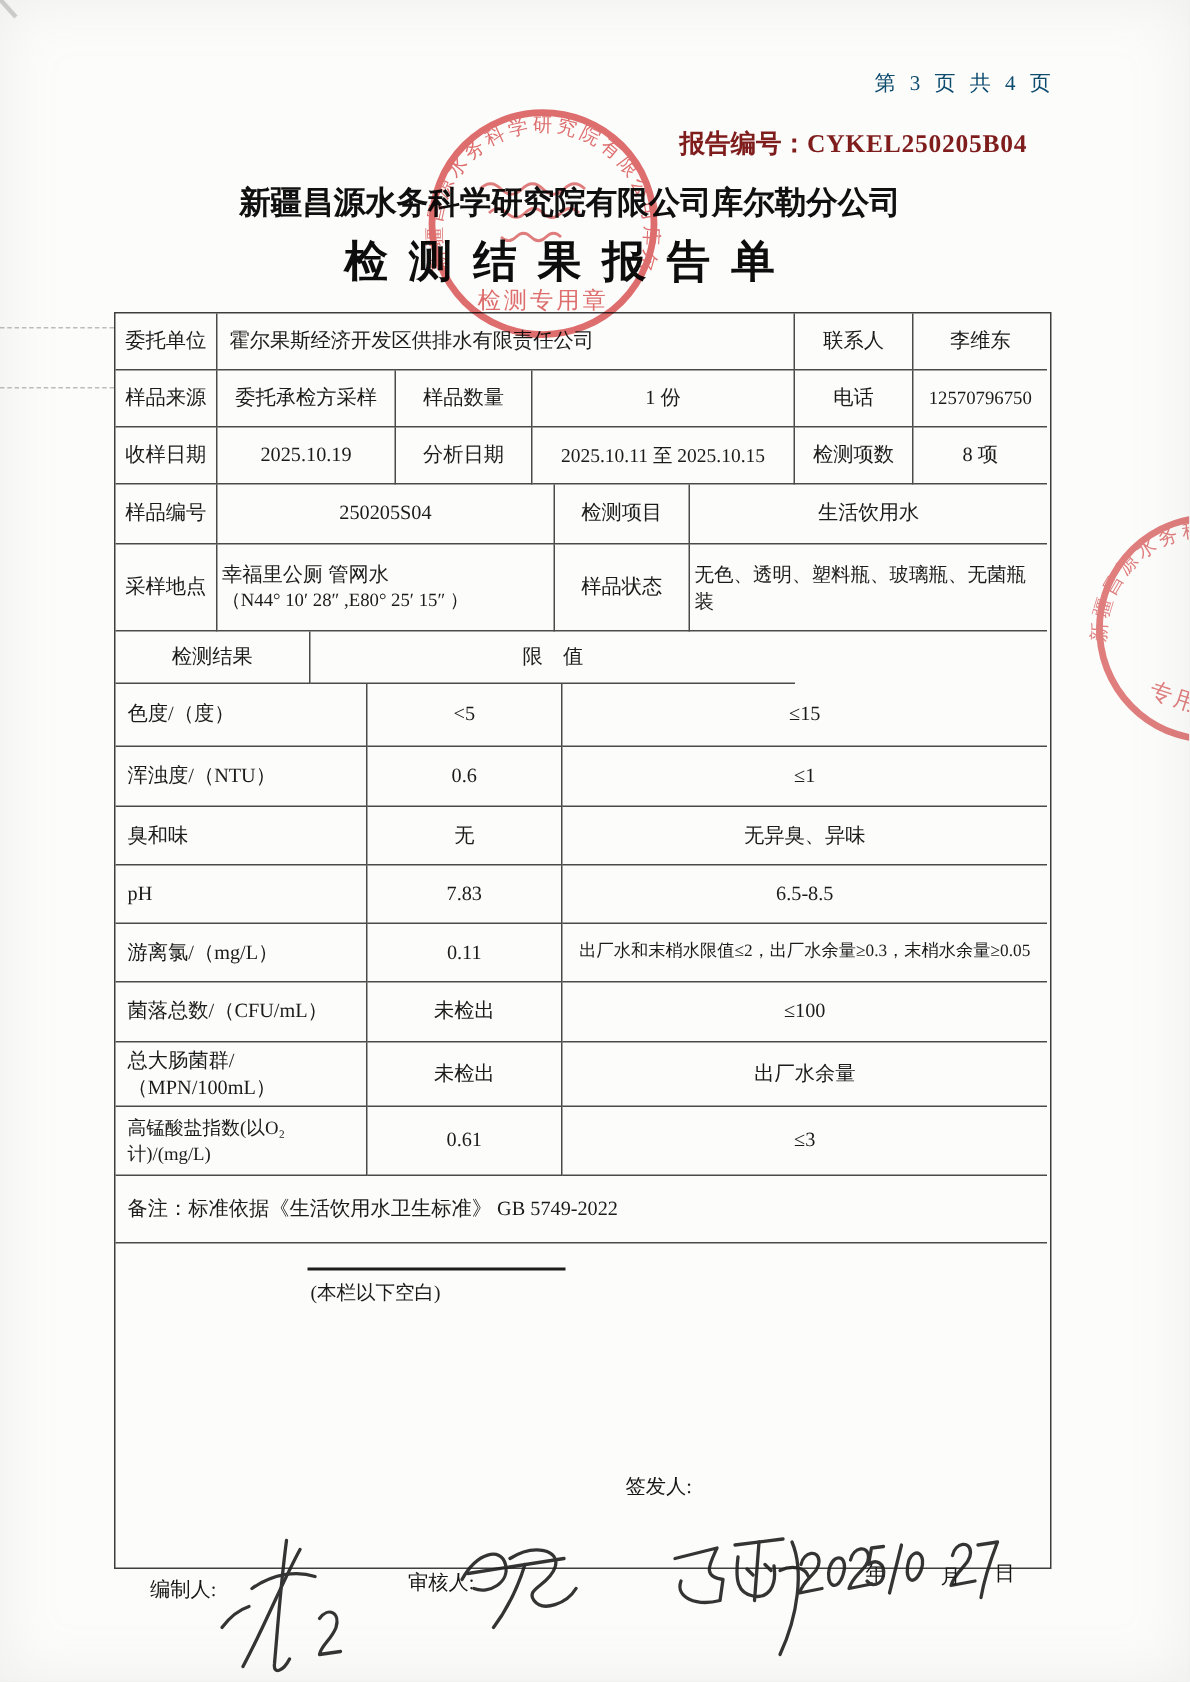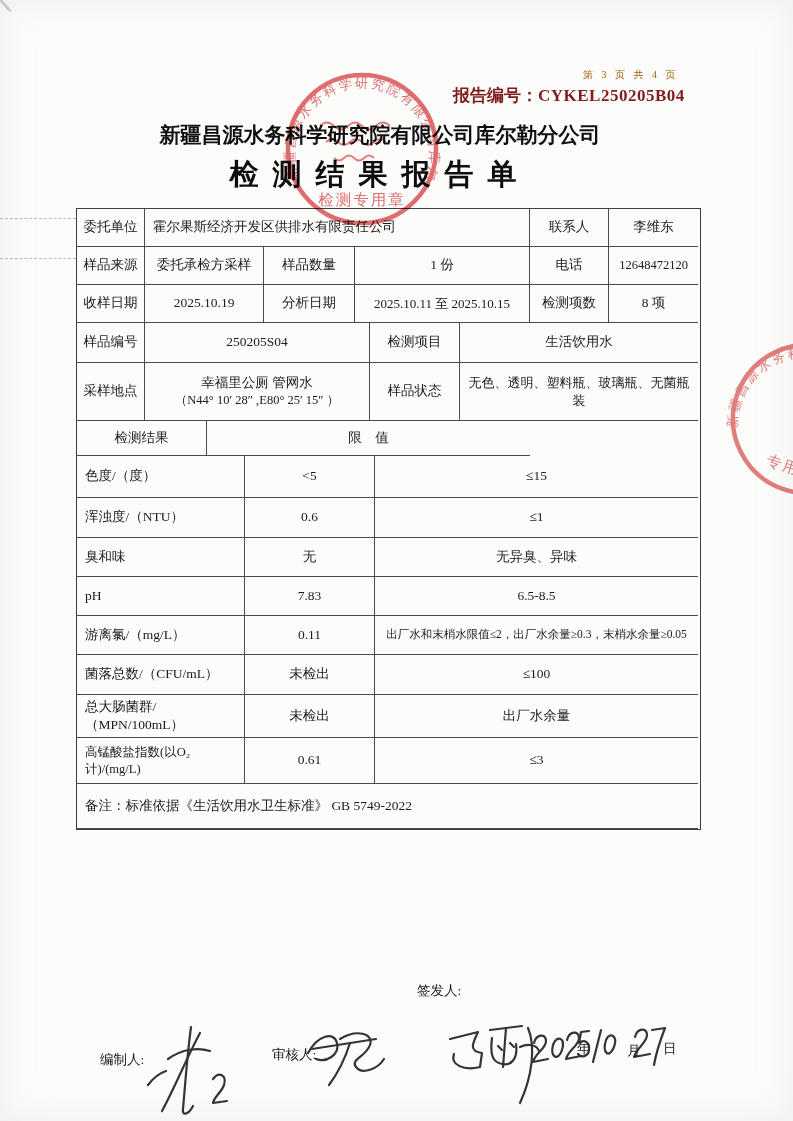--- a/index.html
+++ b/index.html
@@ -1,31 +1,31 @@
 <!DOCTYPE html>
 <html><head>
 <meta charset="utf-8">
 <style>
   html,body{margin:0;padding:0;}
   body{width:793px;height:1121px;background:#e8e8e8;}
   .doc{position:relative;width:793px;height:1121px;background:#fcfcfb;overflow:hidden;
        font-family:"Liberation Serif","DejaVu Serif",serif;color:#1b1b1b;
        box-shadow:inset 0 0 40px rgba(160,160,160,.15);}
   .abs{position:absolute;}
-  .page-ind{left:583px;top:68px;font-size:10px;letter-spacing:3px;color:#a16207;}
+  .page-ind{left:583px;top:47px;font-size:14px;letter-spacing:3px;color:#0c4a6e;}
   .report-no{left:453px;top:84px;font-size:17px;font-weight:bold;color:#7f1d1d;}
   .report-no .num{letter-spacing:.5px;font-family:"Liberation Serif",serif;}
   .company{left:75px;top:121px;width:610px;text-align:center;font-size:21px;font-weight:bold;color:#101010;}
   .main-title{left:75px;top:155px;width:610px;text-align:center;font-size:29px;font-weight:bold;
               letter-spacing:14px;color:#0d0d0d;}
   
   .tbl{position:absolute;left:76px;top:208px;width:623px;border:1px solid #3e3e3e;background:transparent;}
   .trow{display:flex;}
   .cell{border-right:1px solid #4a4a4a;border-bottom:1px solid #4a4a4a;box-sizing:border-box;
-        display:flex;align-items:center;justify-content:center;text-align:center;
+        display:flex;align-items:center;justify-content:center;
         font-size:13.5px;line-height:1.35;flex-shrink:0;padding:0 3px;}
   .cell.last{border-right:none;}
   .trow.lastrow .cell{border-bottom:none;}
   .cell.leftal{justify-content:flex-start;text-align:left;padding-left:8px;}
   .cell.small{font-size:11.5px;}
   .cell .two-line{display:block;width:100%;}
   .cell .two-line span{display:block;}
   .loc2{font-size:12.5px;}
   .blankcell{position:relative;}
   .blank-line{position:absolute;left:128px;top:16px;width:172px;border-top:2px solid #1d1d1d;}
@@ -61,21 +61,21 @@
       <div class="cell" style="width:79px">联系人</div>
       <div class="cell last" style="width:89px">李维东</div>
     </div>
 
     <div class="trow" style="height:38px">
       <div class="cell" style="width:68px">样品来源</div>
       <div class="cell" style="width:119px">委托承检方采样</div>
       <div class="cell" style="width:91px">样品数量</div>
       <div class="cell" style="width:175px">1 份</div>
       <div class="cell" style="width:79px">电话</div>
-      <div class="cell last" style="width:89px;font-size:12.5px">12648472120</div>
+      <div class="cell last" style="width:89px;font-size:12.5px">12570796750</div>
     </div>
 
     <div class="trow" style="height:38px">
       <div class="cell" style="width:68px">收样日期</div>
       <div class="cell" style="width:119px">2025.10.19</div>
       <div class="cell" style="width:91px">分析日期</div>
       <div class="cell" style="width:175px;font-size:13px">2025.10.11 至 2025.10.15</div>
       <div class="cell" style="width:79px">检测项数</div>
       <div class="cell last" style="width:89px">8 项</div>
     </div>
@@ -142,20 +142,26 @@
     <div class="trow" style="height:46px">
       <div class="cell leftal" style="width:168px;font-size:12.5px">高锰酸盐指数(以O₂计)/(mg/L)</div>
       <div class="cell" style="width:130px">0.61</div>
       <div class="cell last" style="width:323px">≤3</div>
     </div>
 
     <div class="trow" style="height:45px">
       <div class="cell leftal last" style="width:621px">备注：标准依据《生活饮用水卫生标准》 GB 5749-2022</div>
     </div>
 
+    <div class="trow lastrow" style="height:216px">
+      <div class="cell last blankcell" style="width:621px">
+        <div class="blank-line"></div>
+        <div class="blank-text">(本栏以下空白)</div>
+      </div>
+    </div>
   </div>
 
   <svg class="abs stamp" style="left:274px;top:62px" width="176" height="174" viewBox="0 0 176 174">
     <g opacity="0.82">
       <circle cx="88" cy="87" r="74" fill="none" stroke="#d95050" stroke-width="4.5"></circle>
       <path id="s1arc" d="M 25,119 A 68,68 0 1 1 151,119" fill="none"></path>
       <text font-size="13" fill="#d95050" letter-spacing="2.5">
         <textPath href="#s1arc" startOffset="2">新疆昌源水务科学研究院有限公司库尔勒分公司</textPath>
       </text>
       <g stroke="#d95050" stroke-width="1.8" fill="none" opacity="0.9">

